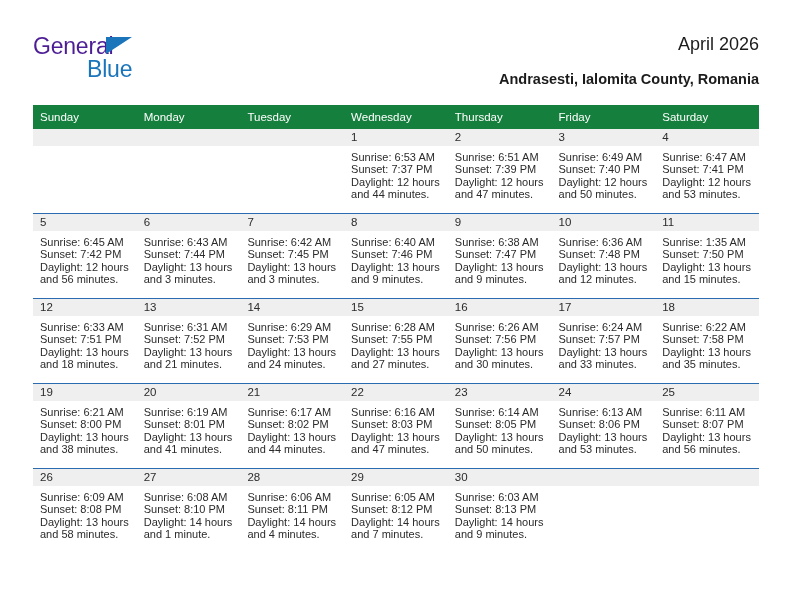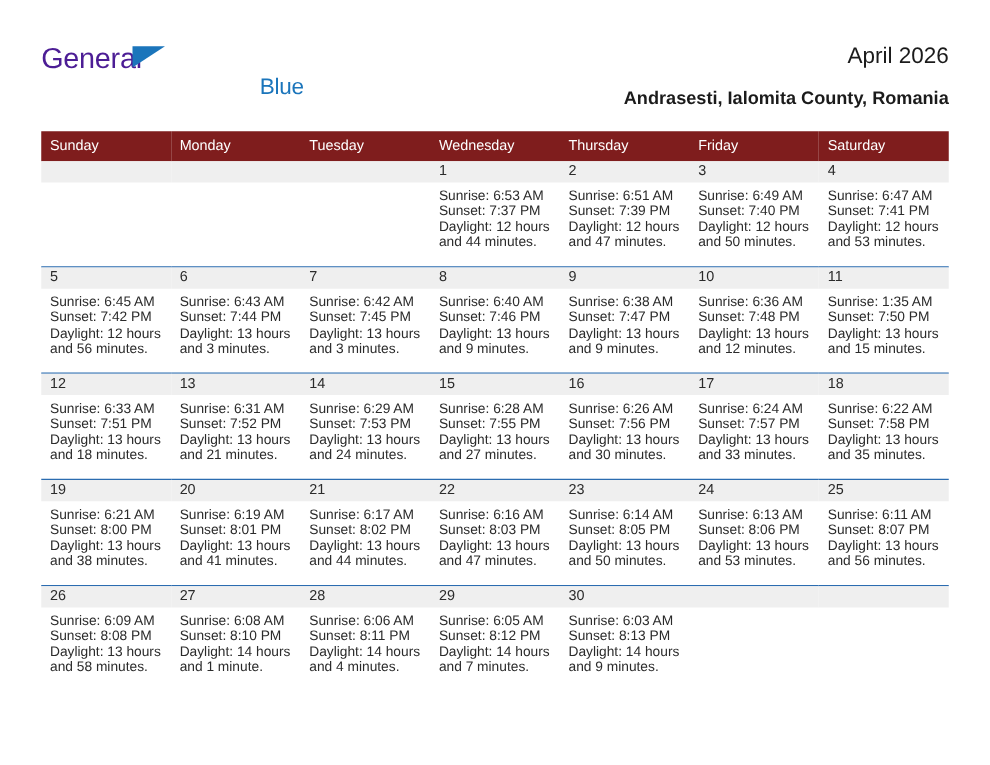--- a/index.html
+++ b/index.html
@@ -47,27 +47,26 @@
   .logo-tri {
     position: absolute;
     left: 73px;
     top: 3px;
     width: 0;
     height: 0;
     border-left: 26px solid #1b75bb;
     border-bottom: 17px solid transparent;
   }
   .logo-line2 {
-    font-size: 18px;
+    font-size: 23px;
     line-height: 25px;
     color: #1b75bb;
     letter-spacing: -0.2px;
     padding-left: 54px;
     margin-top: -2px;
-    text-align: right;
   }
 
   .title-block {
     position: absolute;
     right: 0;
     top: 0;
     text-align: right;
   }
   .cal-title {
     font-size: 18px;
@@ -87,21 +86,21 @@
   
   .calendar {
     position: absolute;
     left: 33px;
     top: 105px;
     width: 726px;
     border-collapse: collapse;
     table-layout: fixed;
   }
   .calendar th {
-    background: #7f1d1d;
+    background: #15803d;
     color: #ffffff;
     font-size: 11.5px;
     font-weight: normal;
     text-align: left;
     padding: 5px 0 5px 7px;
     height: 14px;
     vertical-align: middle;
   }
   .calendar td {
     vertical-align: top;

